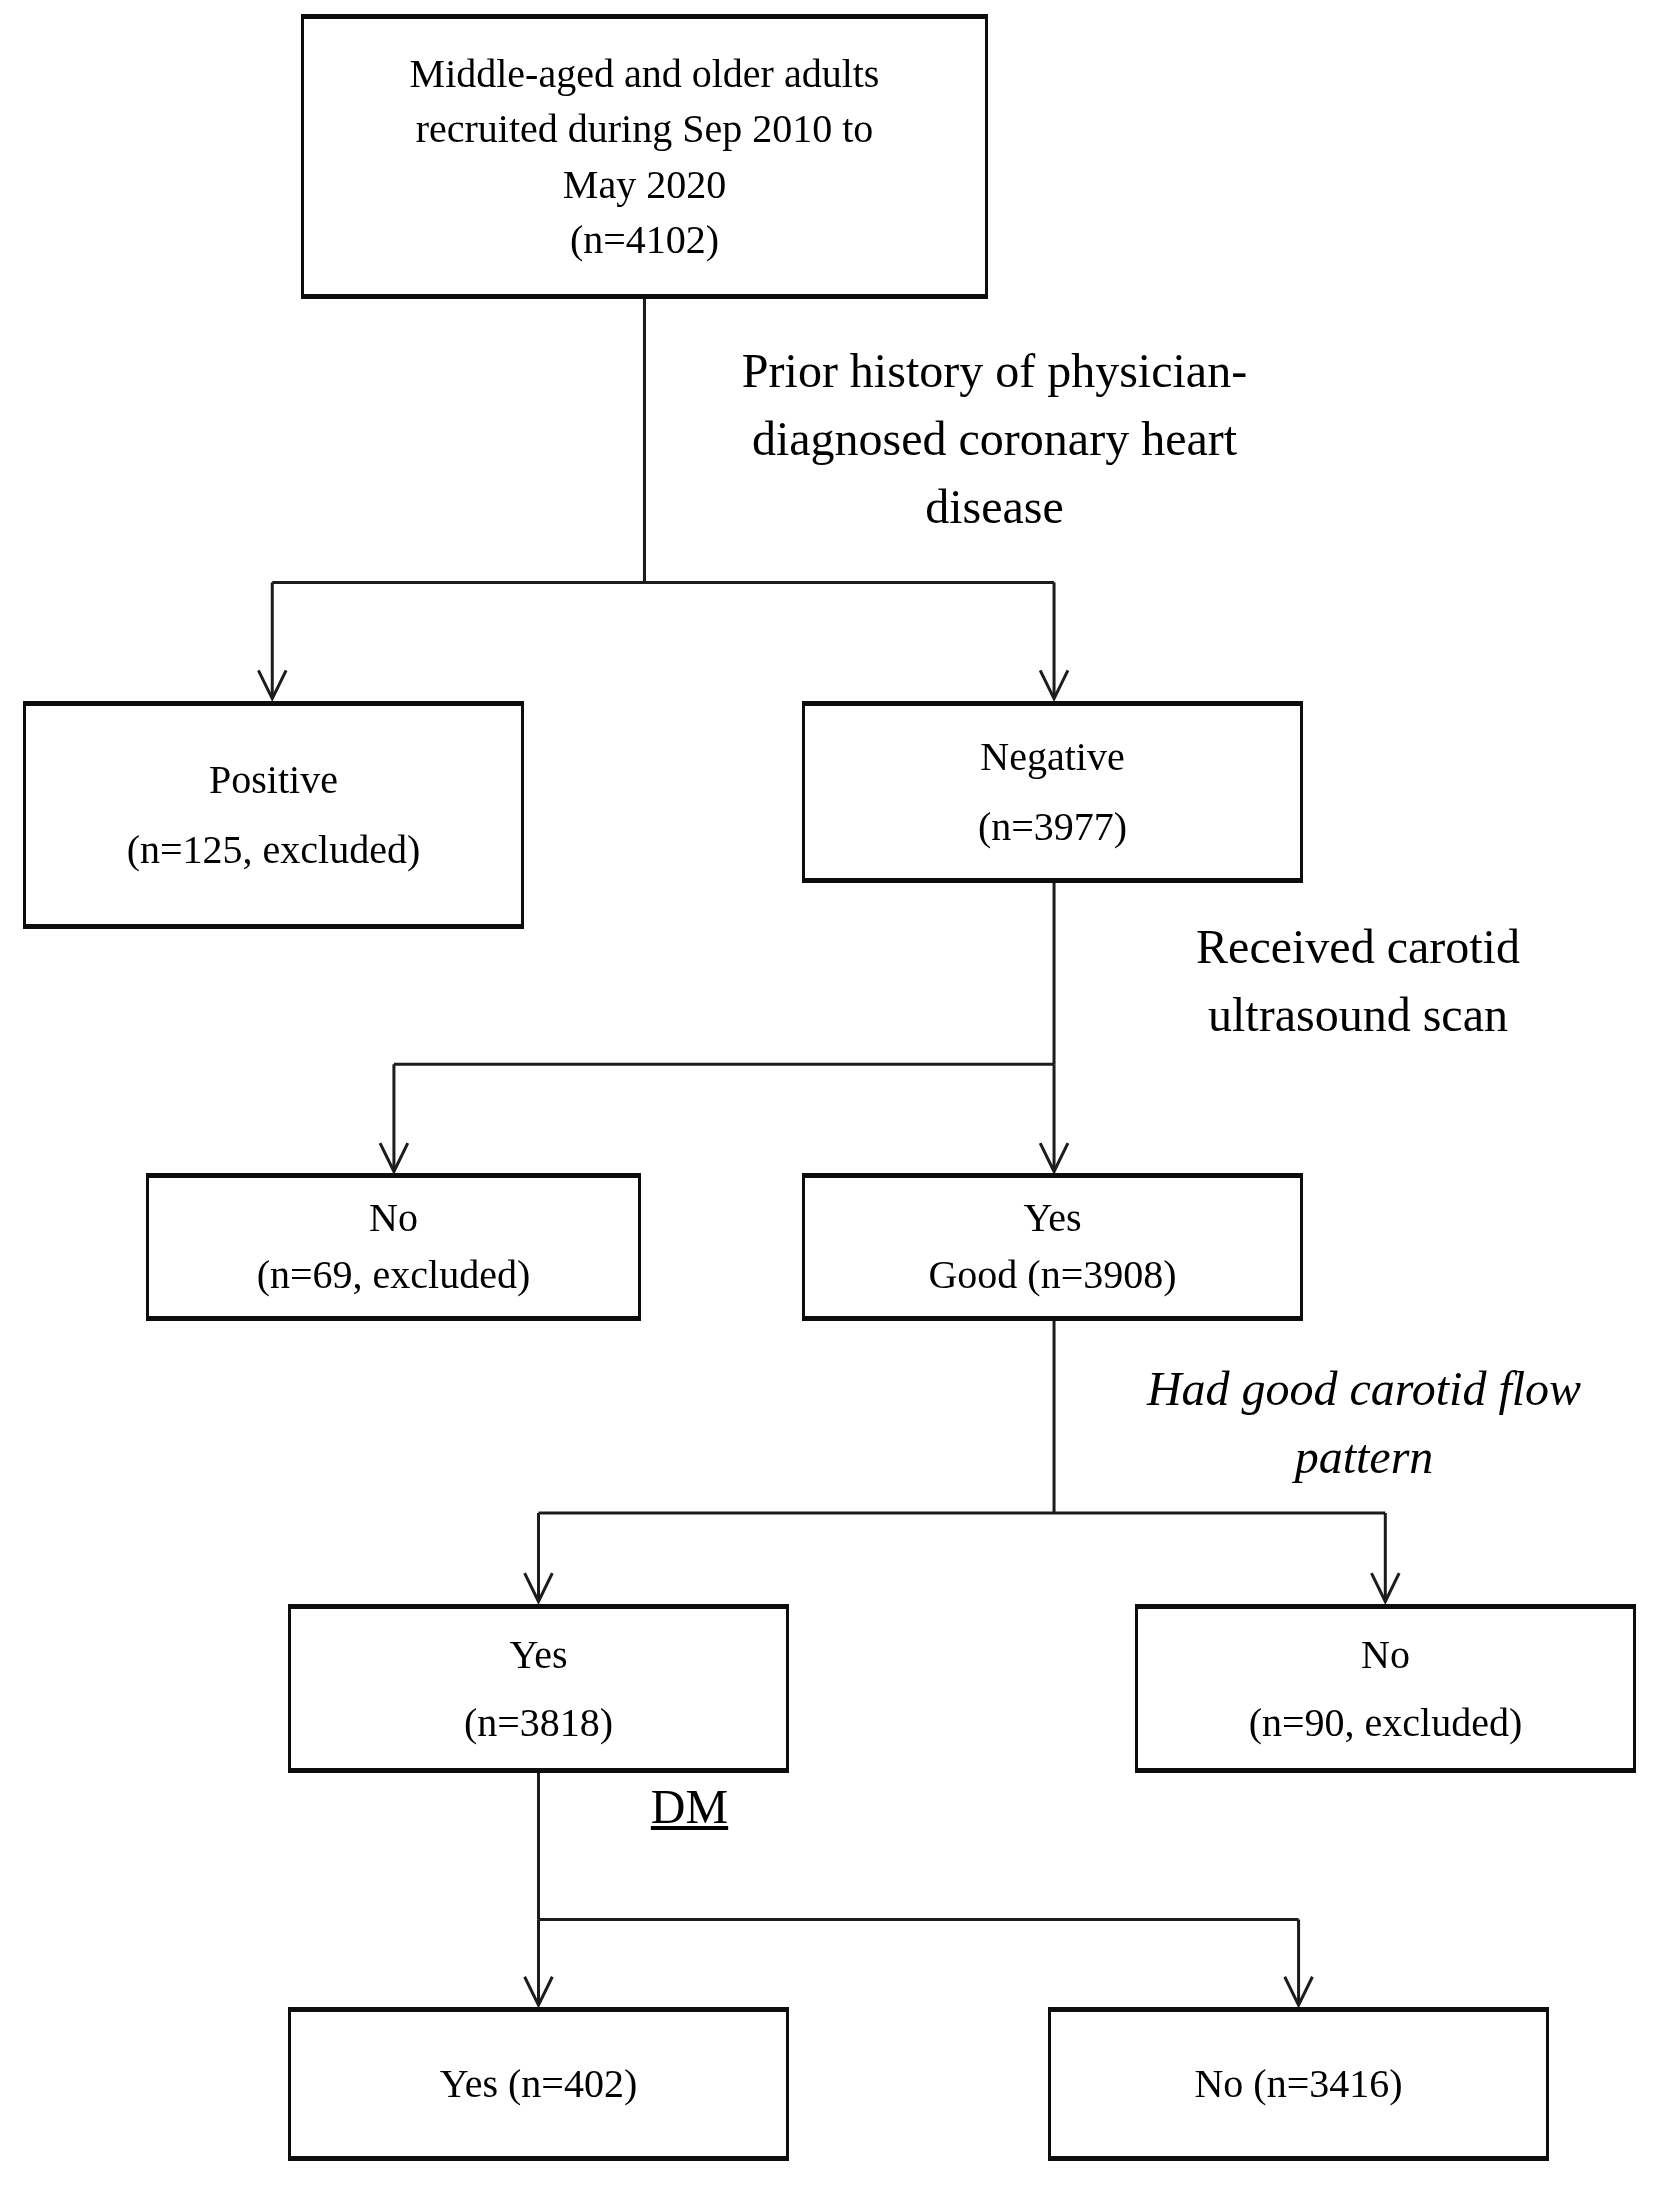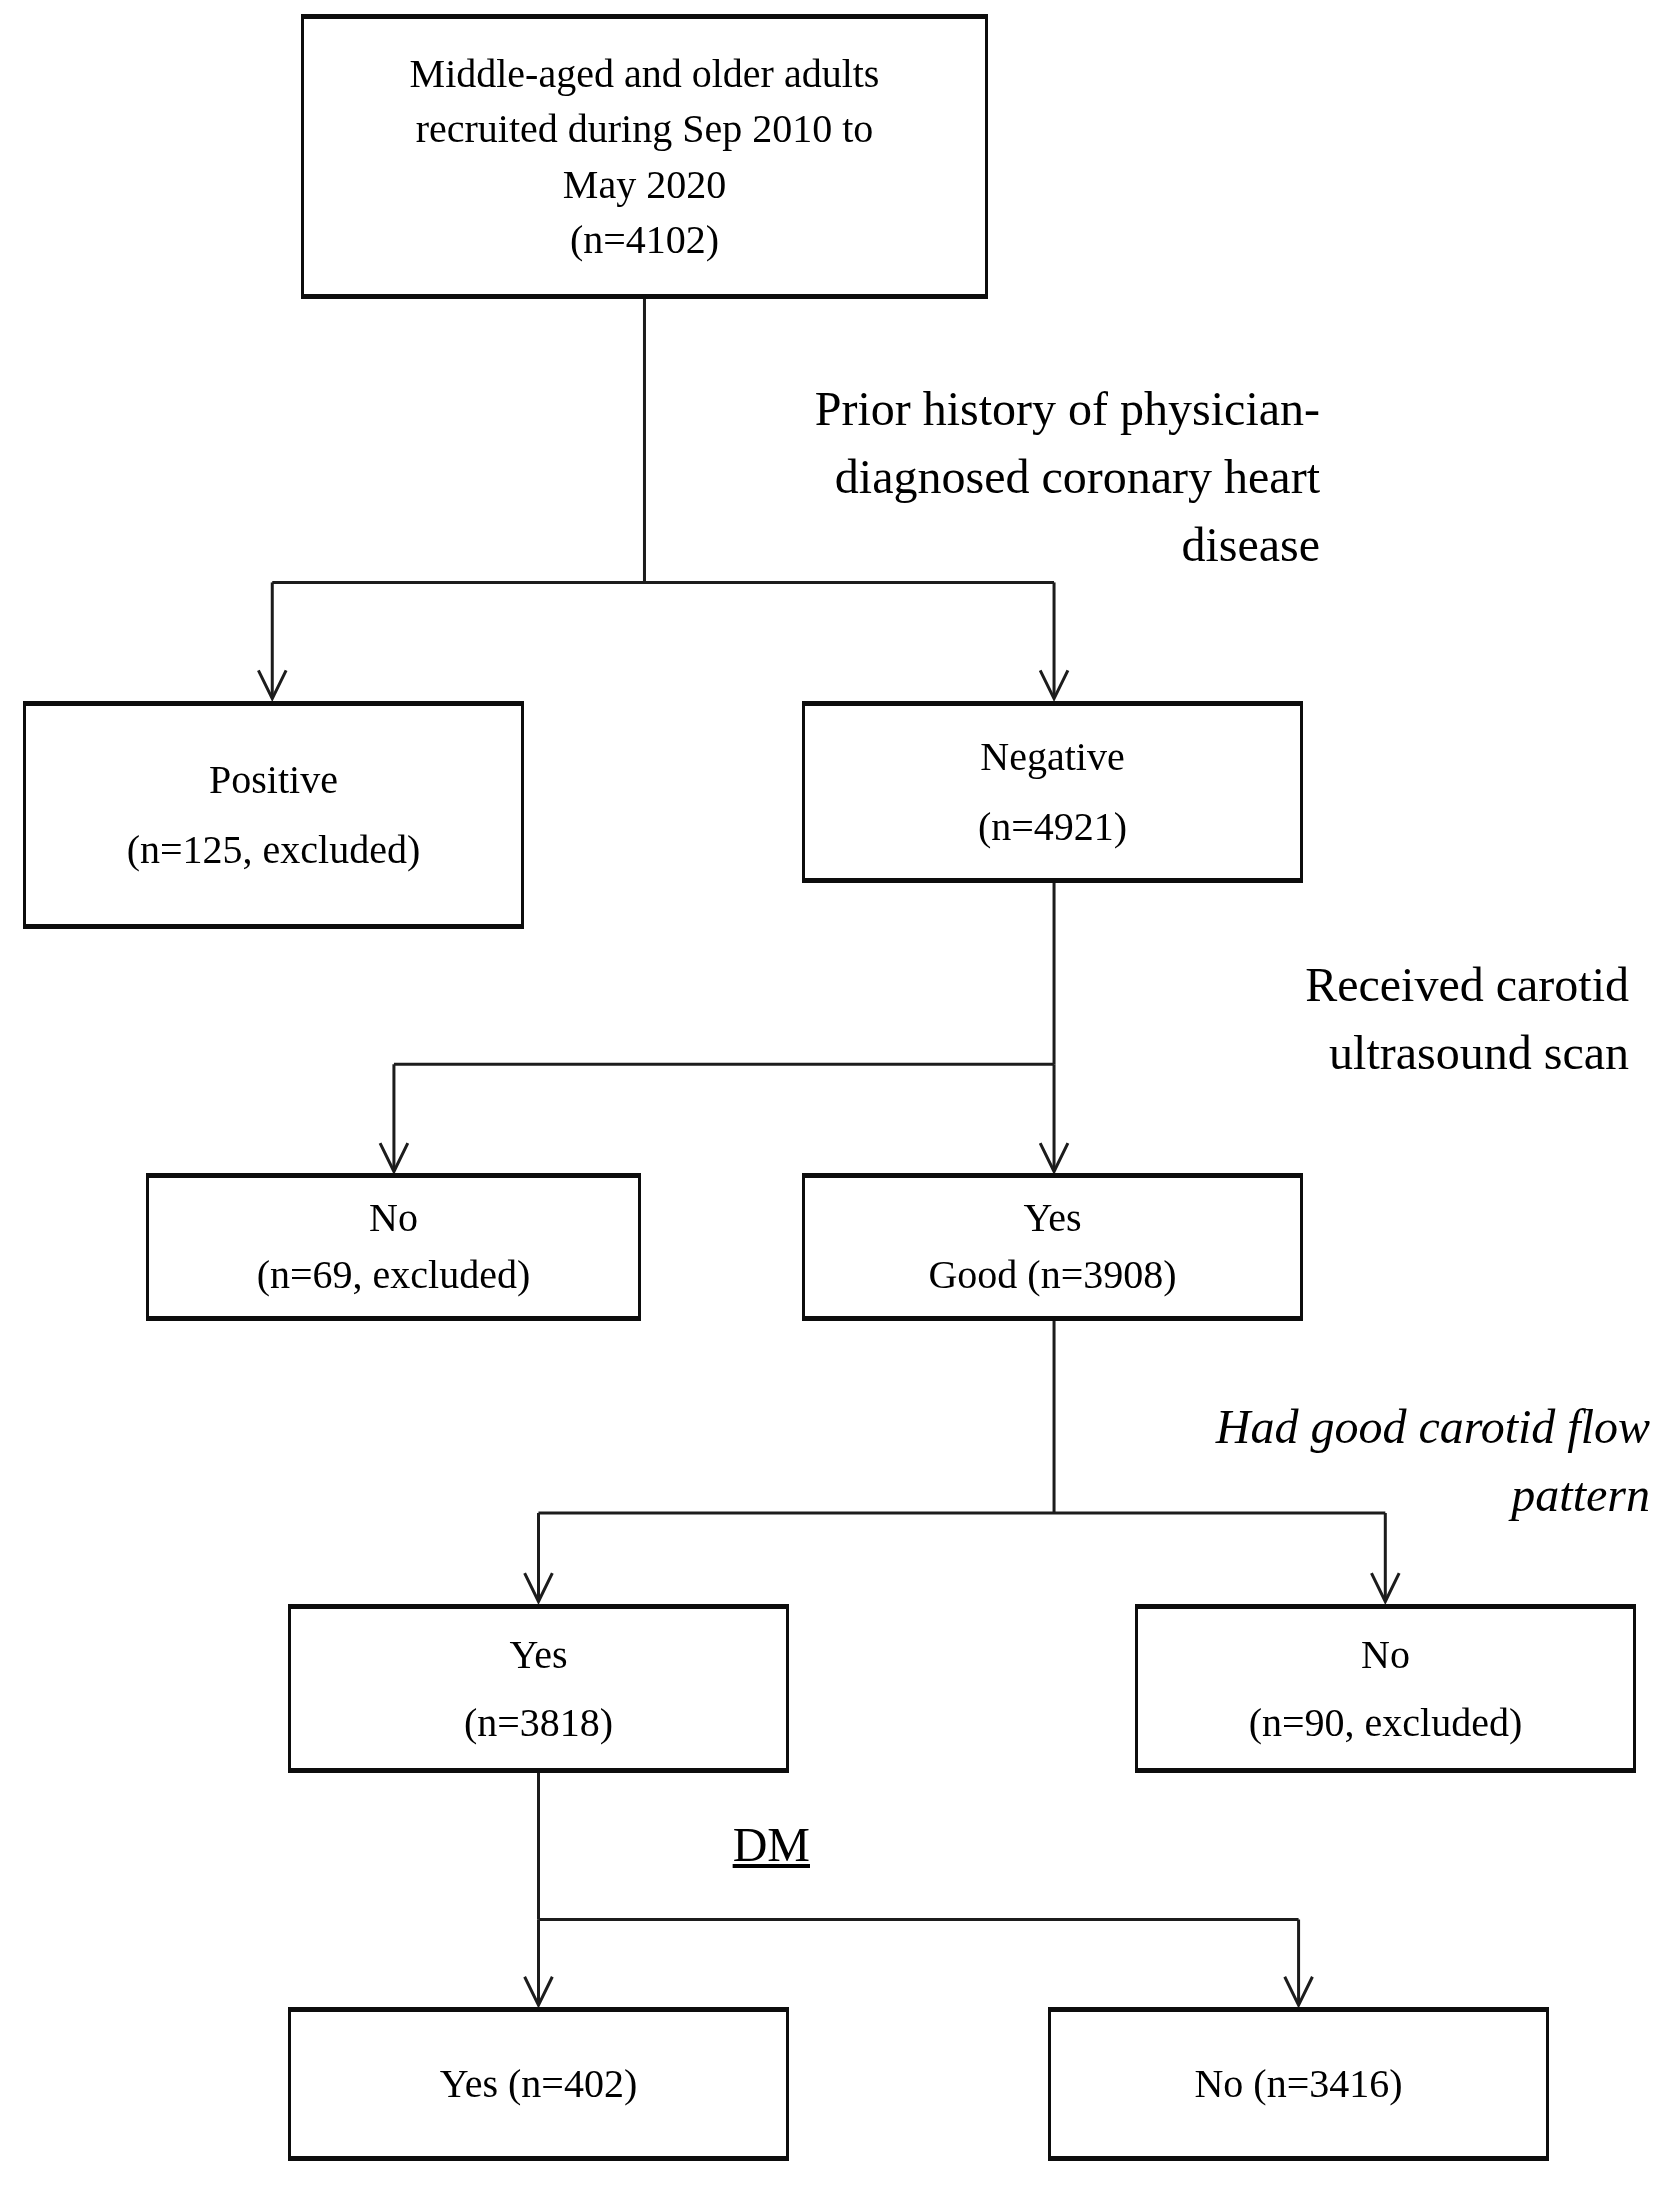--- a/index.html
+++ b/index.html
@@ -38,22 +38,21 @@
     justify-content: center;
     text-align: center;
     font-size: 40px;
     white-space: pre-line;
   }
   .edge-label {
     position: absolute;
     font-size: 48px;
     line-height: 1.42;
     white-space: pre-line;
-    text-align: right;
-    margin-top: 38px;
+    text-align: center;
   }
   
   .n-recruited { left: 301px;  top: 14px;   width: 687px; height: 285px; line-height: 1.38; }
   .n-positive  { left: 23px;   top: 701px; width: 501px;  height: 228px; line-height: 1.75; }
   .n-negative  { left: 802px; top: 701px; width: 501px;  height: 182px; line-height: 1.75; }
   .n-noscan    { left: 146px;  top: 1173px; width: 495px;  height: 148px; line-height: 1.42; }
   .n-yesscan   { left: 802px; top: 1173px; width: 501px;  height: 148px; line-height: 1.42; }
   .n-yesflow   { left: 288px;  top: 1604px; width: 501px;  height: 169px; line-height: 1.68; }
   .n-noflow    { left: 1135px; top: 1604px; width: 501px;  height: 169px; line-height: 1.68; }
   .n-dmyes     { left: 288px;  top: 2007px; width: 501px;  height: 154px; line-height: 1.2; }
@@ -100,21 +99,21 @@
     <polyline points="2133,3282 2156,3329 2179,3282"></polyline>
   </svg>
 
   <div class="node n-recruited">Middle-aged  and older adults
 recruited during Sep 2010 to
 May 2020
 (n=4102)</div>
   <div class="node n-positive">Positive
 (n=125, excluded)</div>
   <div class="node n-negative">Negative
-(n=4921)</div>
+(n=3977)</div>
   <div class="node n-noscan">No
 (n=69, excluded)</div>
   <div class="node n-yesscan">Yes
 Good (n=3908)</div>
   <div class="node n-yesflow">Yes
 (n=3818)</div>
   <div class="node n-noflow">No
 (n=90, excluded)</div>
   <div class="node n-dmyes">Yes (n=402)</div>
   <div class="node n-dmno">No (n=3416)</div>

